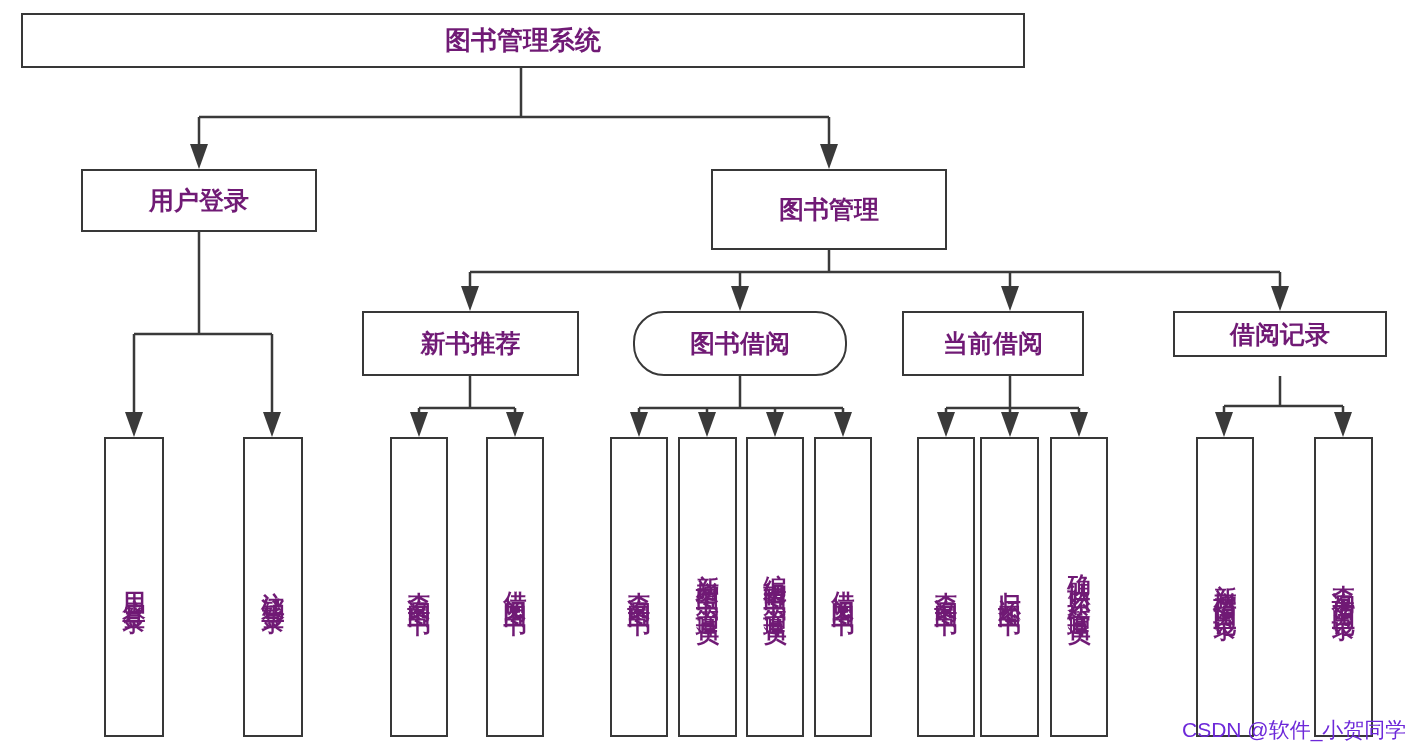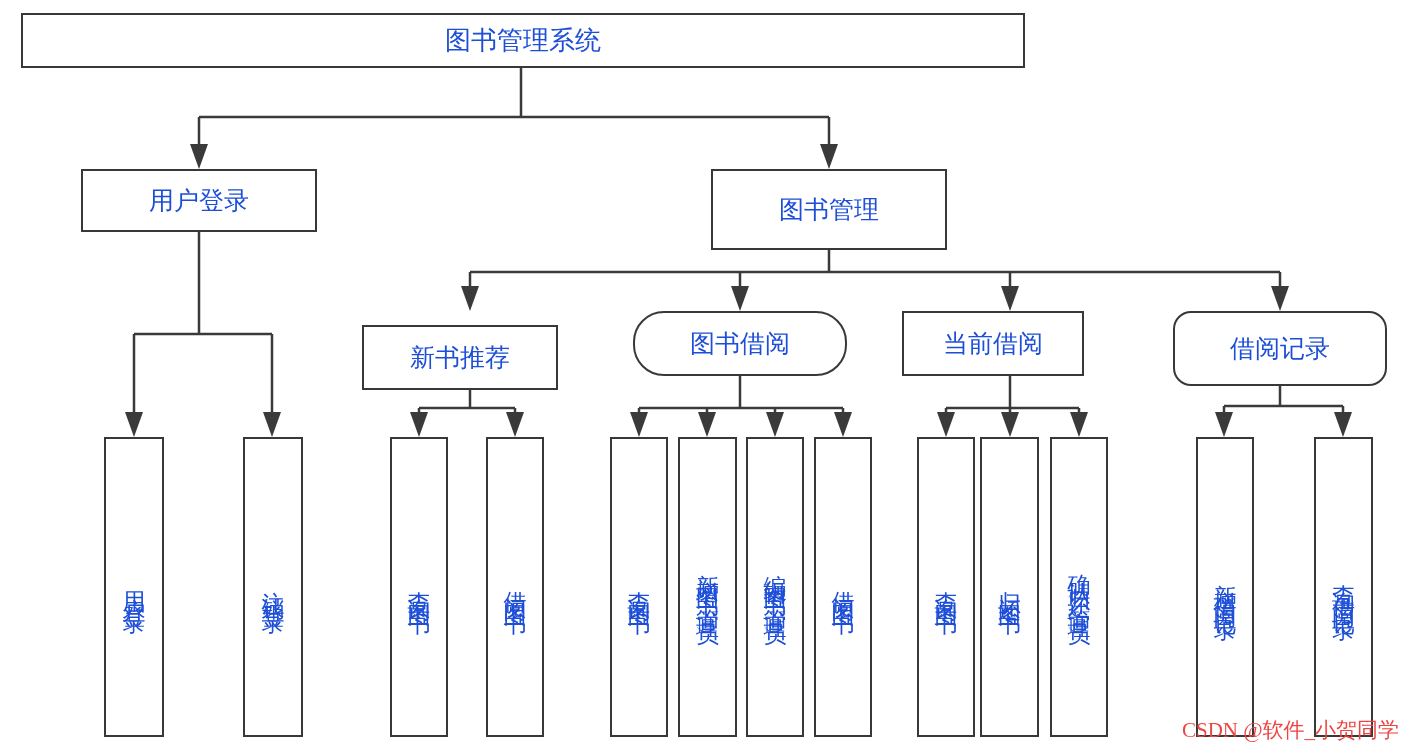--- a/index.html
+++ b/index.html
@@ -3,34 +3,34 @@
 <meta charset="utf-8">
 <style>
   html,body{margin:0;padding:0;background:#ffffff;}
   .canvas{
     position:relative;width:1405px;height:747px;background:#ffffff;overflow:hidden;
     font-family:"Liberation Sans",sans-serif;
   }
   .connectors{position:absolute;left:0;top:0;z-index:1;}
   .node{
     position:absolute;box-sizing:border-box;background:#ffffff;
-    border:2.5px solid #383838;color:#1d4ed8;
+    border:2.5px solid #383838;color:#701a75;
     display:flex;align-items:center;justify-content:center;
-    text-align:center;z-index:2;
+    text-align:center;z-index:2;font-weight:bold;
   }
   .node.root{font-size:26px;}
   .node.h{font-size:25px;}
   .node.v{
     writing-mode:vertical-rl;text-orientation:mixed;
     font-size:23px;line-height:1;letter-spacing:7px;
   }
   .watermark{
     position:absolute;left:1182px;top:716px;z-index:3;
-    font-size:21px;color:#ef4444;white-space:nowrap;
-    font-family:Liberation Serif, serif;
+    font-size:21px;color:#6d28d9;white-space:nowrap;
+    font-family:Liberation Sans, sans-serif;
   }
 </style>
 </head>
 <body>
 
 <div class="canvas">
 
   <svg class="connectors" width="1405" height="747" viewBox="0 0 1405 747" aria-hidden="true">
     <defs>
       <polygon id="arw" points="0,0 -9,-25 9,-25" fill="#3a3a3a"></polygon>
@@ -65,24 +65,24 @@
       <use href="#arw" transform="translate(1224,437)"></use>
       <use href="#arw" transform="translate(1343,437)"></use>
     </g>
   </svg>
 
   <div class="node root" style="left:21px;top:13px;width:1004px;height:55px;">图书管理系统</div>
 
   <div class="node h" style="left:81px;top:169px;width:236px;height:63px;">用户登录</div>
   <div class="node h" style="left:711px;top:169px;width:236px;height:81px;">图书管理</div>
 
-  <div class="node h" style="left:362px;top:325px;width:196px;height:65px;">新书推荐</div>
+  <div class="node h" style="left:362px;top:311px;width:217px;height:65px;">新书推荐</div>
   <div class="node h" style="left:633px;top:311px;width:214px;height:65px;border-radius:31px;">图书借阅</div>
   <div class="node h" style="left:902px;top:311px;width:182px;height:65px;">当前借阅</div>
-  <div class="node h" style="left:1173px;top:311px;width:214px;height:75px;border-radius:18px;">借阅记录</div>
+  <div class="node h" style="left:1173px;top:311px;width:214px;height:46px;">借阅记录</div>
 
   <div class="node v" style="left:104px;top:437px;width:60px;height:300px;">用户登录</div>
   <div class="node v" style="left:243px;top:437px;width:60px;height:300px;">注销登录</div>
 
   <div class="node v" style="left:390px;top:437px;width:58px;height:300px;">查询图书</div>
   <div class="node v" style="left:486px;top:437px;width:58px;height:300px;">借阅图书</div>
 
   <div class="node v" style="left:610px;top:437px;width:58px;height:300px;">查询图书</div>
   <div class="node v" style="left:678px;top:437px;width:59px;height:300px;">新增图书（管理员）</div>
   <div class="node v" style="left:746px;top:437px;width:58px;height:300px;">编辑图书（管理员）</div>

